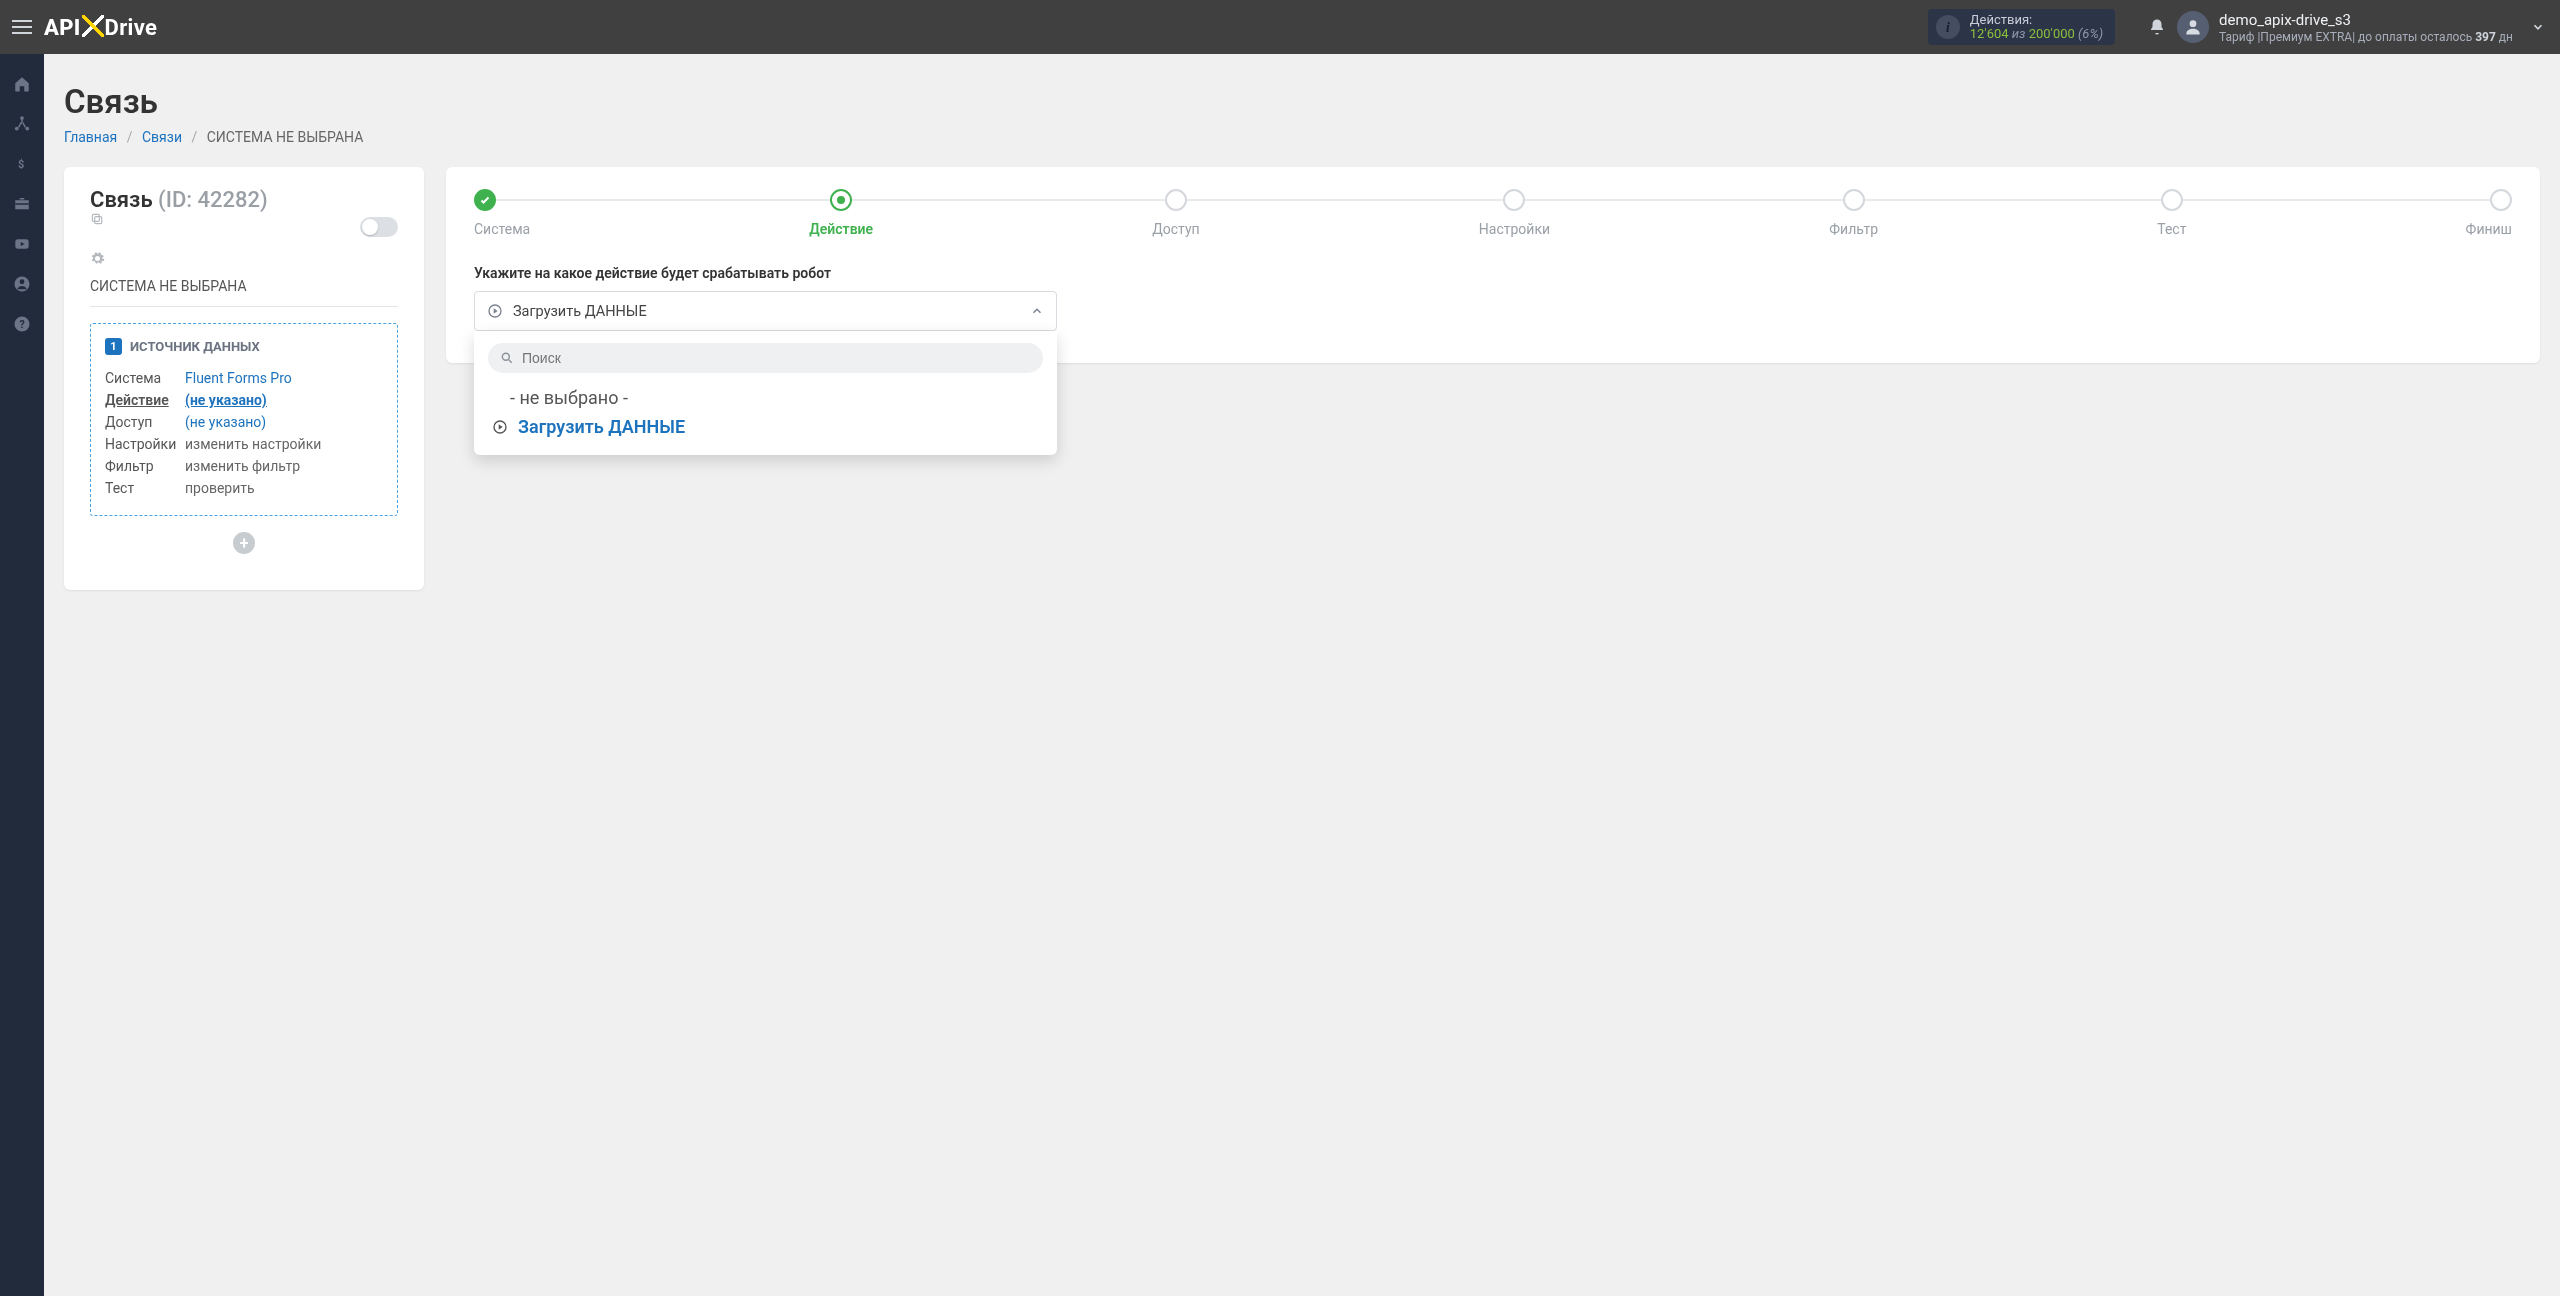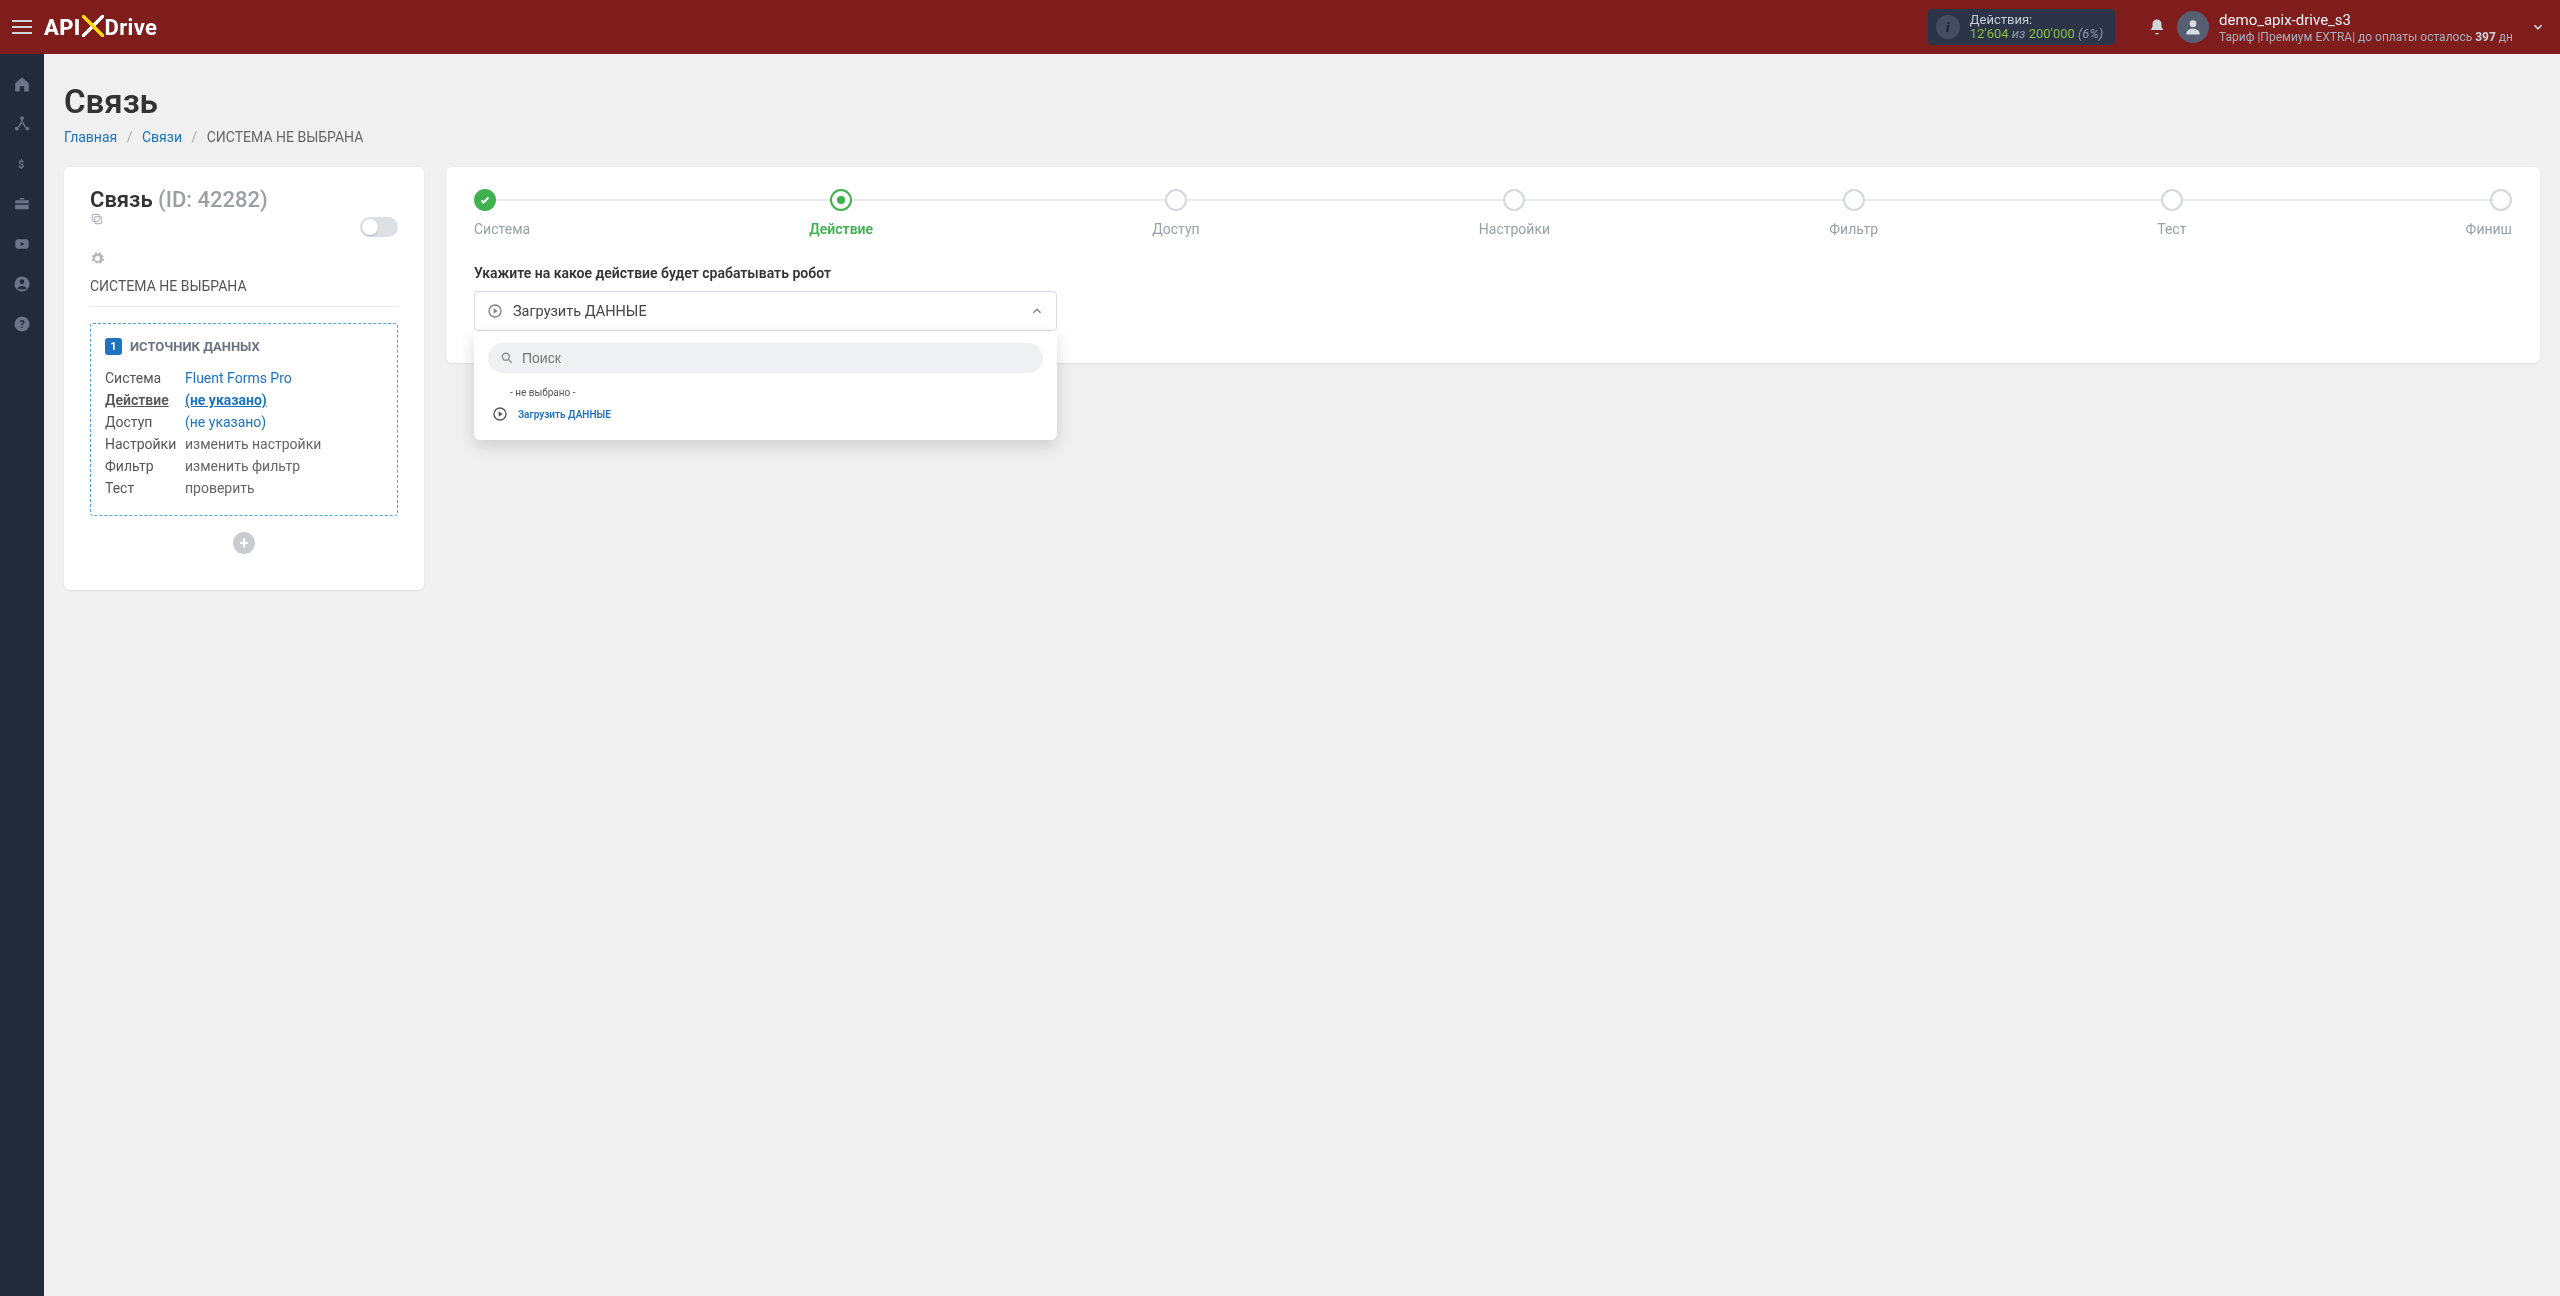--- a/index.html
+++ b/index.html
@@ -1,19 +1,19 @@
 <!DOCTYPE html>
 <html><head>
 <meta charset="utf-8">
 <style>
 * { box-sizing: border-box; margin: 0; padding: 0; }
 html, body { height: 100%; font-family: -apple-system, BlinkMacSystemFont, "Segoe UI", Roboto, Arial, sans-serif; background: #f0f0f1; color: #333; overflow: hidden; }
 
 
-.topbar { position: fixed; top:0; left:0; right:0; height:54px; background:#7f1d1d; display:flex; align-items:center; padding:0 15px 0 0; z-index:10; }
+.topbar { position: fixed; top:0; left:0; right:0; height:54px; background:#404040; display:flex; align-items:center; padding:0 15px 0 0; z-index:10; }
 .hamb { width:44px; height:54px; display:flex; align-items:center; justify-content:center; cursor:pointer; }
 .hamb span, .hamb span:before, .hamb span:after { content:""; display:block; width:20px; height:2px; background:#d0d4db; position:relative; }
 .hamb span:before { position:absolute; top:-6px; }
 .hamb span:after  { position:absolute; top: 6px; }
 .logo { display:flex; align-items:center; gap:0; color:#fff; font-weight:700; font-size:22px; letter-spacing:0.3px; cursor:pointer; }
 .logo .api { font-weight:800; }
 .logo .x { font-size:26px; font-weight:900; margin:0 1px; position:relative; top:-1px; }
 .topbar .spacer { flex:1; }
 .act-box { background:#2c3547; border-radius:4px; padding:4px 12px 4px 8px; display:flex; align-items:center; gap:10px; margin-right:22px; cursor:pointer; }
 .act-box .info-ic { width:24px; height:24px; border-radius:50%; background:#444e60; color:#1b2333; display:flex; align-items:center; justify-content:center; font-weight:700; font-family:Georgia,serif; font-style:italic; font-size:15px; }
@@ -90,21 +90,21 @@
 .form-lbl { font-size:14px; font-weight:600; color:#333; margin-bottom:10px; }
 
 .dd-wrap { position:relative; width:583px; }
 .dd-sel { border:1px solid #d7dade; border-radius:4px; height:40px; display:flex; align-items:center; padding:0 12px; cursor:pointer; background:#fff; font-size:14.5px; color:#444; }
 .dd-sel .play { margin-right:10px; color:#7b8290; display:flex; }
 .dd-sel .chev { margin-left:auto; color:#7b8290; }
 .dd-pop { position:absolute; left:0; right:0; top:40px; background:#fff; border-radius:0 0 6px 6px; box-shadow:0 6px 16px rgba(0,0,0,.15); padding:12px 14px 14px; z-index:20;}
 .dd-search { background:#eef0f2; border-radius:16px; height:30px; display:flex; align-items:center; padding:0 12px; gap:8px; margin-bottom:10px; }
 .dd-search input { border:none; background:transparent; outline:none; font-size:14px; flex:1; color:#444; }
 .dd-search .mag { color:#8d9299; font-size:14px;}
-.dd-opt { padding:4px 4px 4px 22px; font-size:10px; color:#555; cursor:pointer; }
+.dd-opt { padding:4px 4px 4px 22px; font-size:18px; color:#555; cursor:pointer; }
 .dd-opt.hl { color:#1e73be; font-weight:600; display:flex; align-items:center; gap:10px; padding-left:4px;}
 .dd-opt .play { color:#666; display:flex; }
 
 
 svg { display:block; }
 </style>
 </head>
 <body>
 
 <div class="topbar">

